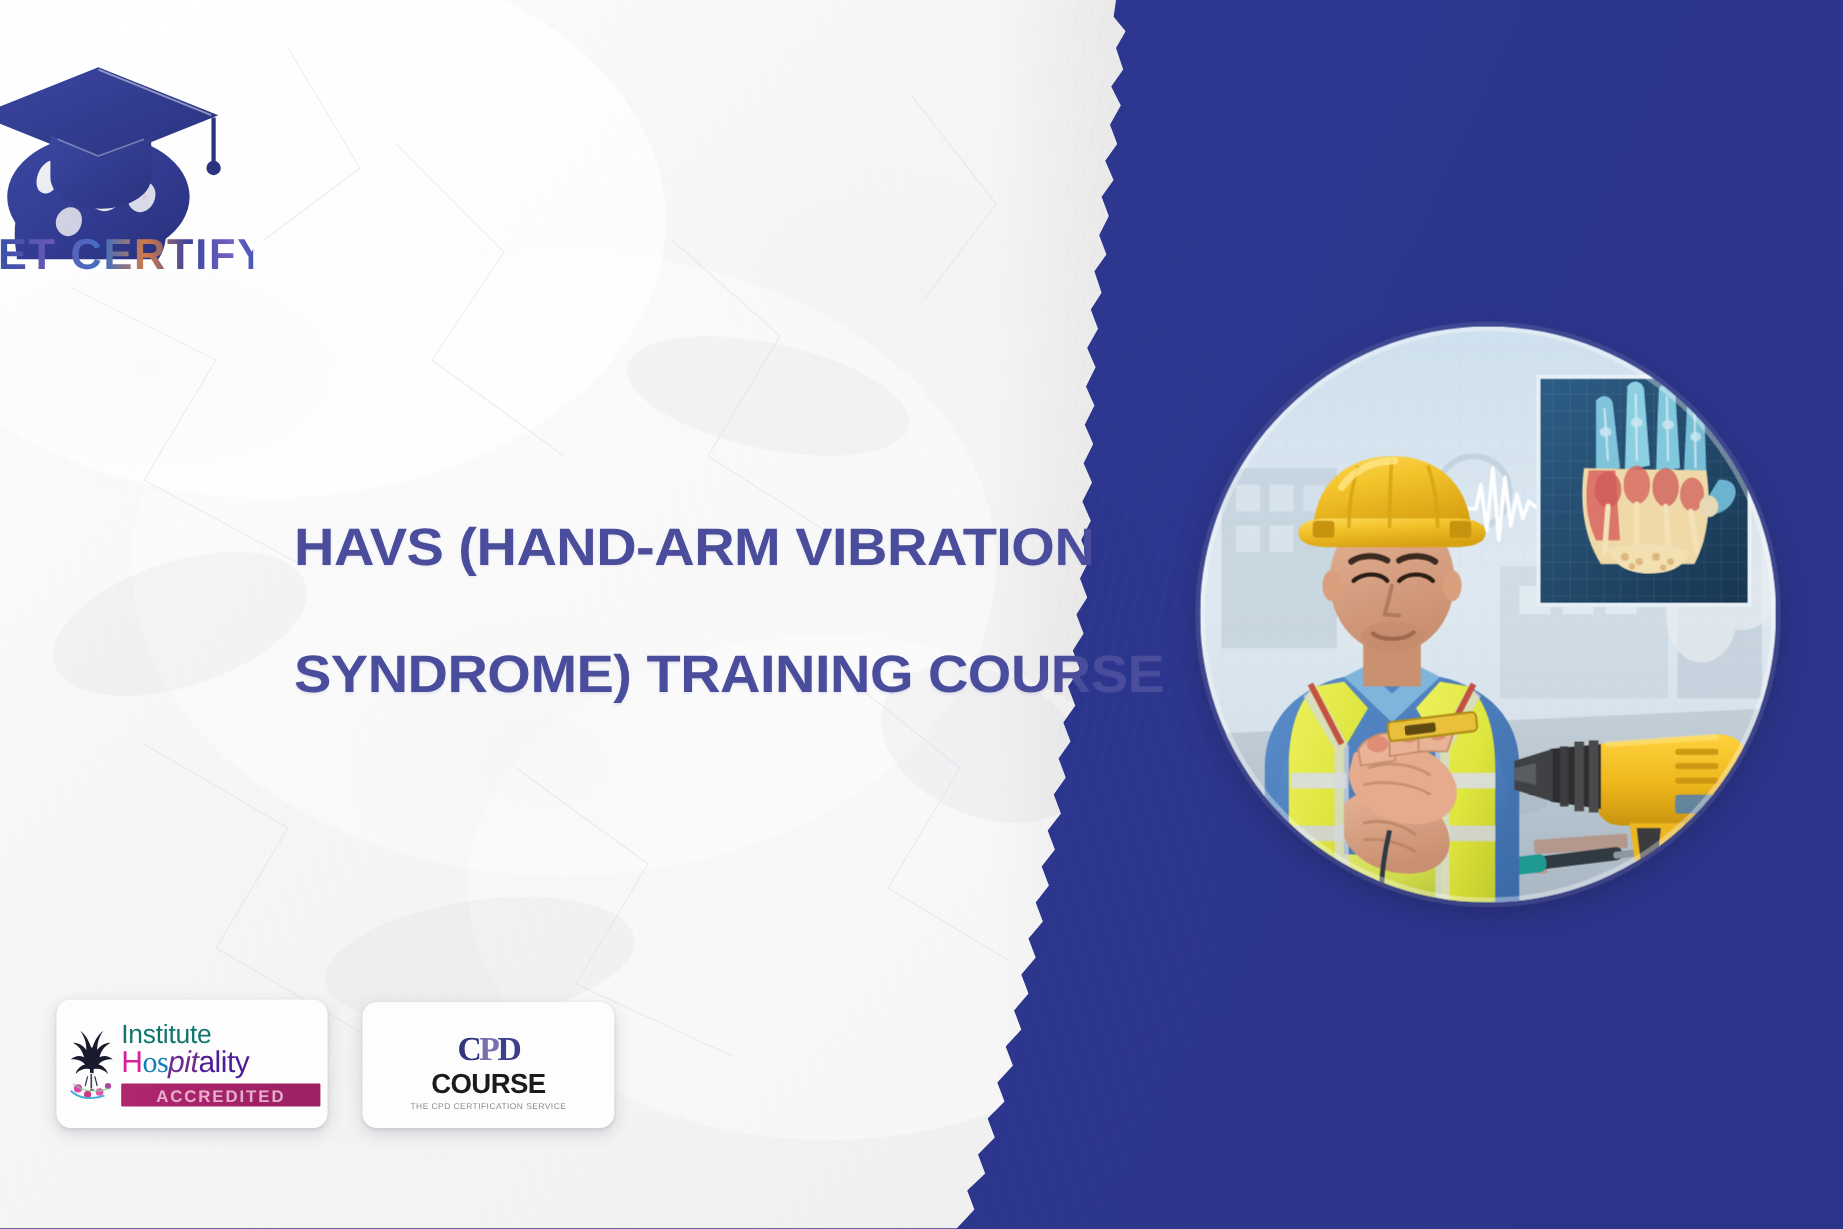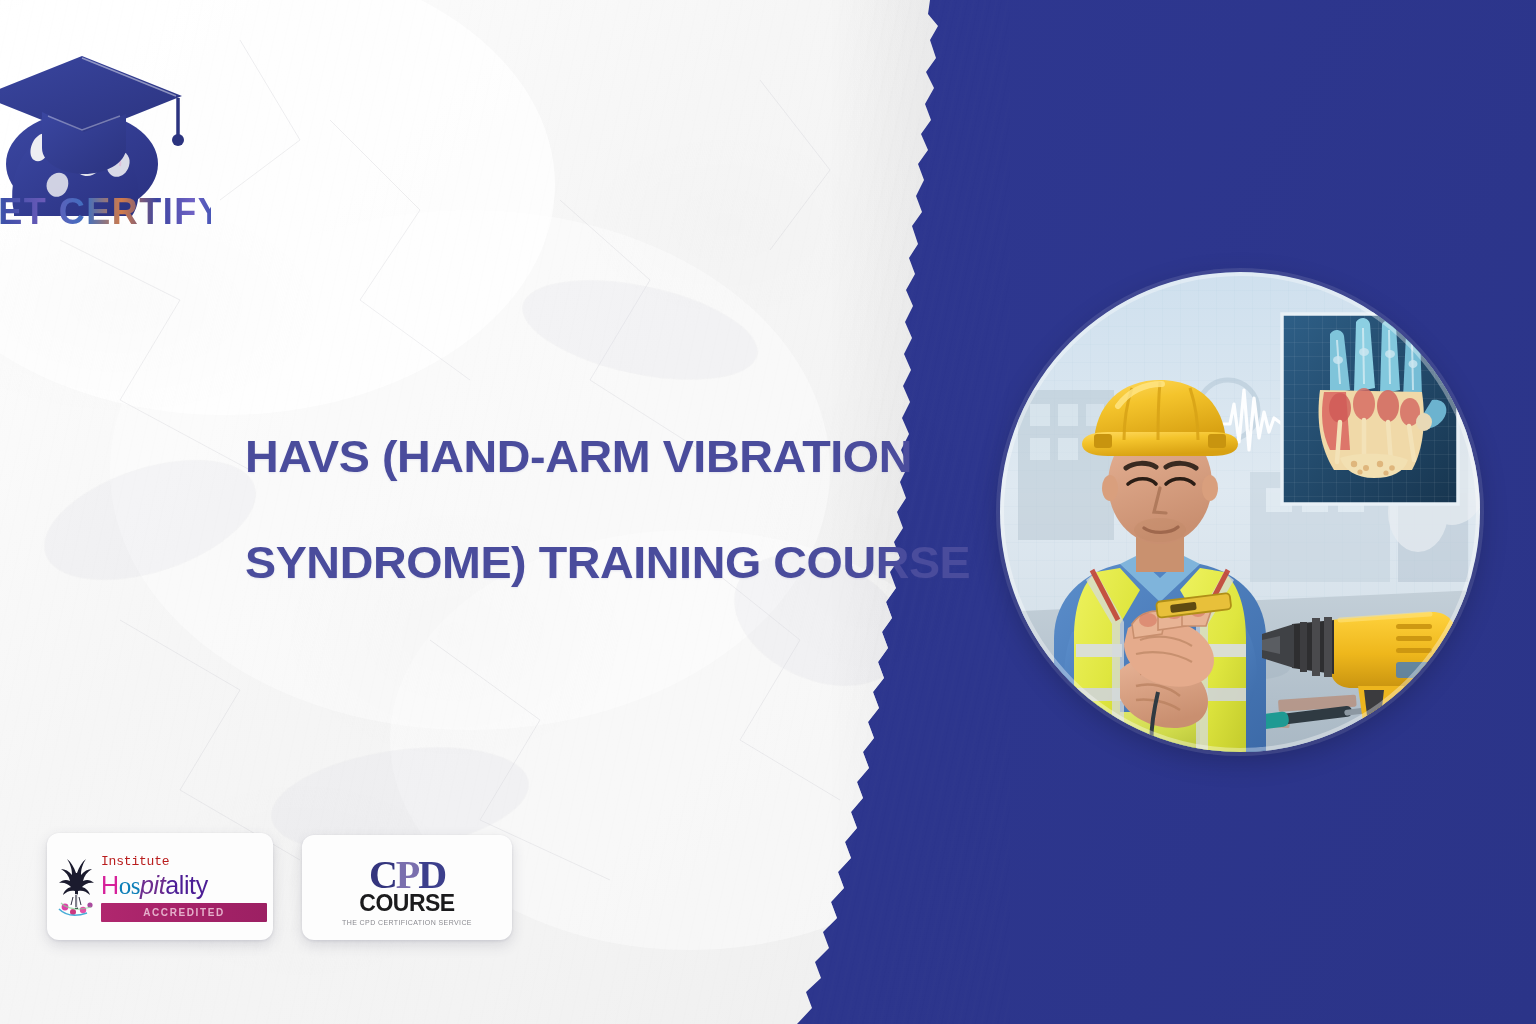--- a/index.html
+++ b/index.html
@@ -104,49 +104,49 @@
     text-align:left;
   }
   .qls-text .l2 { padding-left:4px; }
   .qls-text .l3 { padding-left:0px; }
 
   
   .ih-inner { display:flex; align-items:center; gap:2px; padding:0 6px; width:100%; }
   .ih-mark { width:46px; height:60px; flex:none; }
   .ih-words { flex:1; }
   .ih-l1 {
-    font-family:Liberation Mono, monospace;
-    font-size:13px; color:#b91c1c; letter-spacing:-0.2px; line-height:21px;
+    font-family:Liberation Sans, sans-serif;
+    font-size:22px; color:#0f766e; letter-spacing:-0.2px; line-height:21px;
   }
   .ih-l2 {
     font-family:"Liberation Sans", sans-serif;
     font-size:25px; line-height:27px; letter-spacing:-0.4px;
   }
   .ih-l2 .c1{color:#d6219a;} .ih-l2 .c2{color:#0e7fb8;font-family:Liberation Serif, serif;}
   .ih-l2 .c3{color:#6c2d8e;font-style:italic;} .ih-l2 .c4{color:#4c1d95;}
   .ih-bar {
     margin-top:4px;
     height:19px;
     background:linear-gradient(90deg,#b0276e 0%,#a52268 50%,#9c2063 100%);
     border-radius:1px;
     display:flex; align-items:center; justify-content:center;
   }
   .ih-bar span {
     font-family:"Liberation Sans", sans-serif;
-    font-size:10px; font-weight:bold; letter-spacing:1.6px;
+    font-size:14px; font-weight:bold; letter-spacing:1.6px;
     color:#f0c8dc; opacity:.85;
     filter:blur(.4px);
   }
 
   
   .cpd-inner { text-align:center; padding-top:6px; }
   .cpd-letters {
     font-family:"Liberation Serif", serif;
     font-weight:bold;
-    font-size:40px; line-height:40px;
+    font-size:28px; line-height:40px;
     letter-spacing:-2px;
   }
   .cpd-letters .c{color:#34357e;}
   .cpd-letters .p{color:#7a6fae;}
   .cpd-letters .d{color:#3c3f8c;}
   .cpd-member {
     font-family:"Liberation Sans", sans-serif;
     font-weight:bold;
     font-size:23px; line-height:25px;
     letter-spacing:-0.5px;

